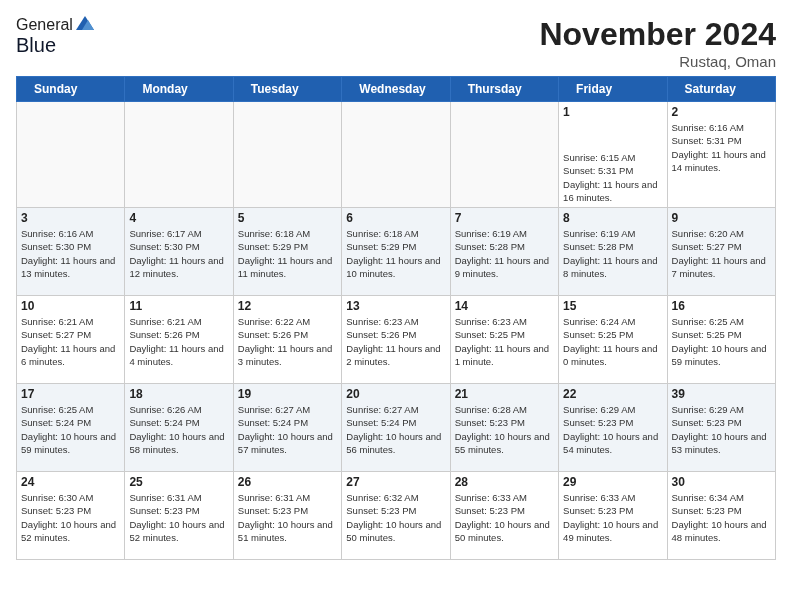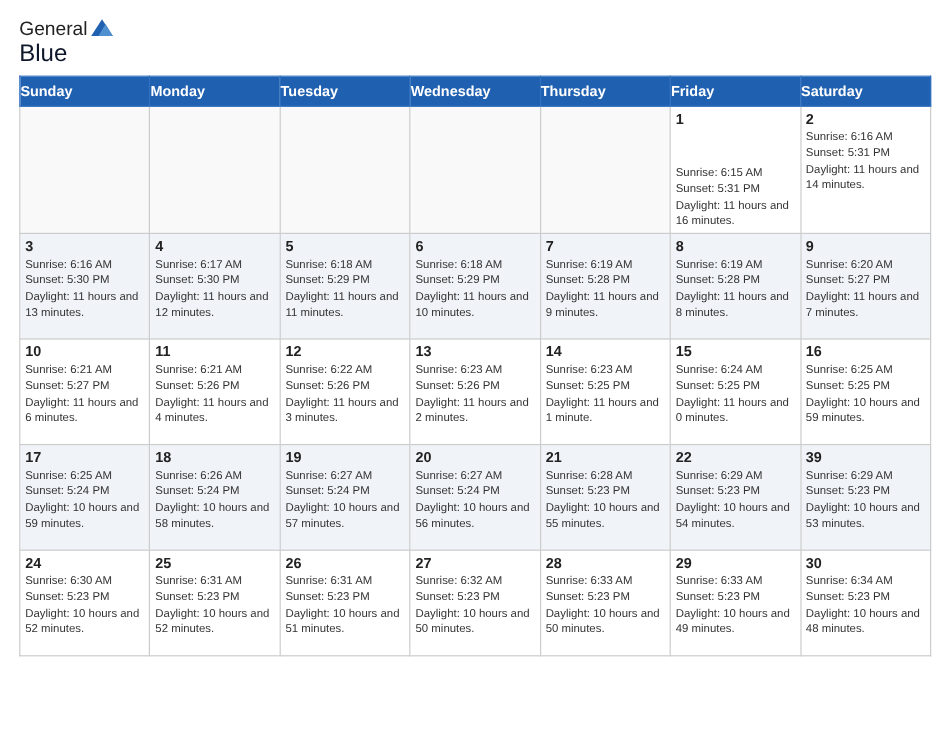--- a/index.html
+++ b/index.html
@@ -37,21 +37,21 @@
     .calendar {
       width: 100%;
       border-collapse: collapse;
       margin-top: 6px;
     }
     .calendar th {
       background: #2060b0;
       color: #fff;
       font-size: 12px;
       font-weight: bold;
-      padding: 5px 0;
+      padding: 5px 17px;
       text-align: left;
       border: 1px solid #3070c0;
     }
     .calendar td {
       border: 1px solid #ccc;
       vertical-align: top;
       padding: 3px 4px;
       font-size: 10px;
       color: #333;
       min-height: 80px;
@@ -94,20 +94,22 @@
         <span class="logo-general">General</span>
         <svg width="22" height="20" viewBox="0 0 22 20" style="margin-left:1px;margin-top:-2px;">
           <polygon points="2,16 11,2 20,16" fill="#2060b0" stroke="none"></polygon>
           <polygon points="8,16 14,6 20,16" fill="#5090d0" stroke="none"></polygon>
         </svg>
       </div>
       <div class="logo-blue">Blue</div>
     </div>
   </div>
   <div class="title-block">
+    <div class="month-title">November 2024</div>
+    <div class="location">Rustaq, Oman</div>
   </div>
 </div>
 
 <table class="calendar">
   <thead>
     <tr>
     <th>Sunday</th>
         <th>Monday</th>
         <th>Tuesday</th>
         <th>Wednesday</th>

